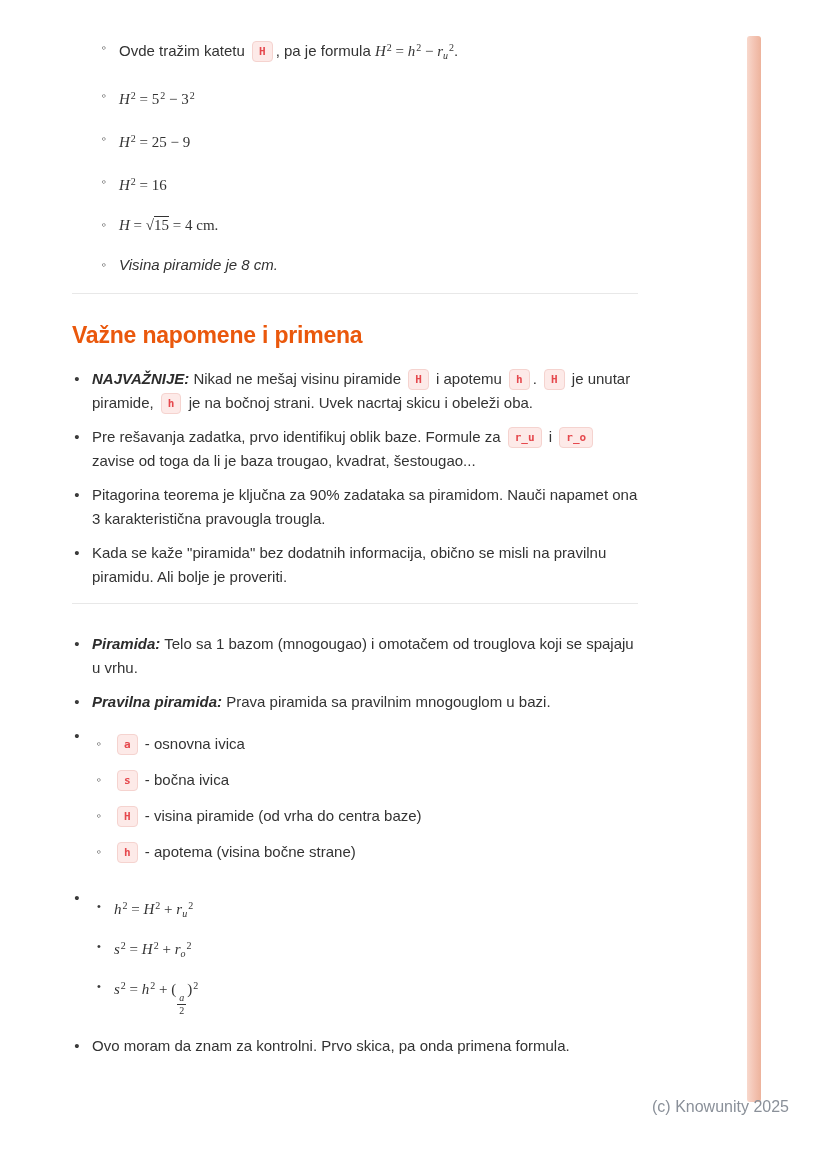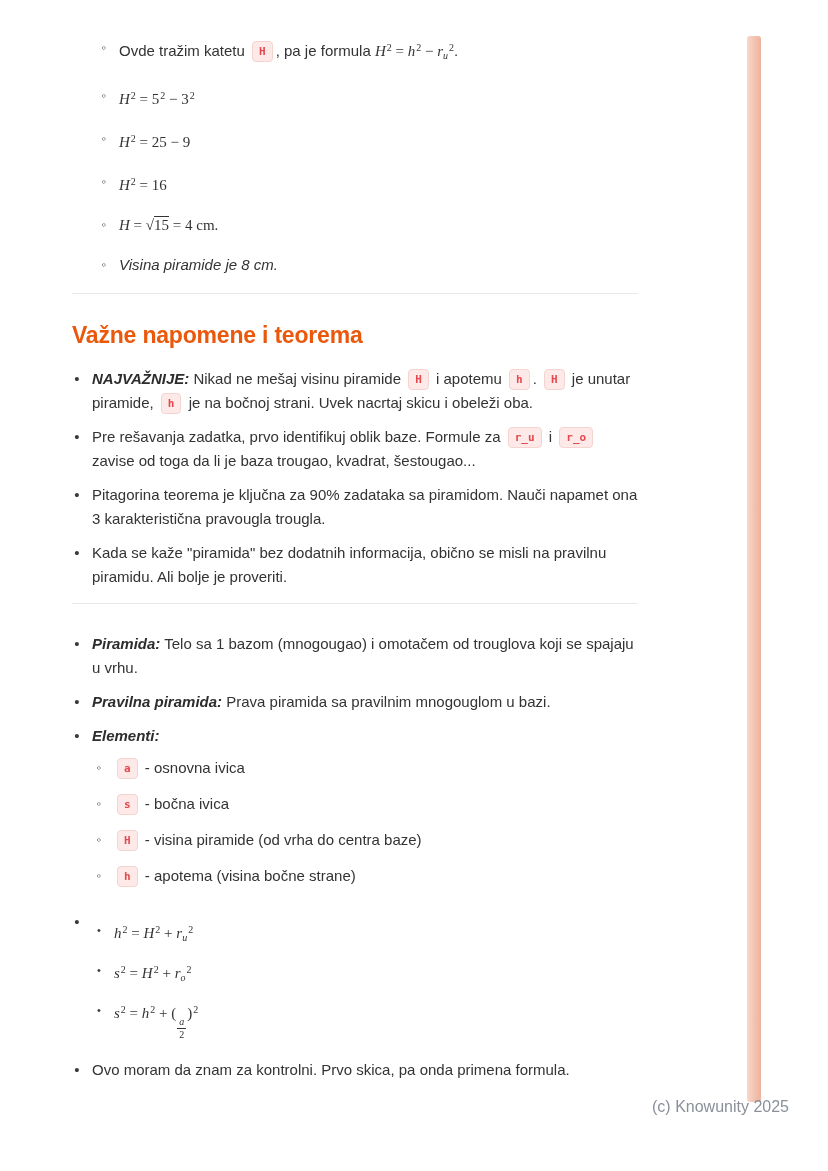--- a/index.html
+++ b/index.html
@@ -98,21 +98,21 @@
         </div>
       </div>
       <div class="li">
         <span class="bullet">◦</span>
         <div class="li-body">
           <div class="li-text"><em>Visina piramide je 8 cm.</em></div>
         </div>
       </div>
     </div>
     <hr class="divider">
-    <h2 class="heading">Važne napomene i teorema</h2>
+    <h2 class="heading">Važne napomene i primena</h2>
     <div class="list b-disc level-1">
       <div class="li">
         <span class="bullet">•</span>
         <div class="li-body">
           <div class="li-text"><strong>NAJVAŽNIJE:</strong> Nikad ne mešaj visinu piramide <span class="code">H</span> i apotemu <span class="code">h</span>. <span class="code">H</span> je unutar piramide, <span class="code">h</span> je na bočnoj strani. Uvek nacrtaj skicu i obeleži oba.</div>
         </div>
       </div>
       <div class="li">
         <span class="bullet">•</span>
         <div class="li-body">
@@ -142,21 +142,20 @@
       </div>
       <div class="li">
         <span class="bullet">•</span>
         <div class="li-body">
           <div class="li-text"><strong>Pravilna piramida:</strong> Prava piramida sa pravilnim mnogouglom u bazi.</div>
         </div>
       </div>
       <div class="li">
         <span class="bullet">•</span>
         <div class="li-body">
-          <div class="li-text"><strong>Elementi:</strong></div>
           <div class="list b-circle level-2">
             <div class="li">
               <span class="bullet">◦</span>
               <div class="li-body">
                 <div class="li-text"><span class="code">a</span> - osnovna ivica</div>
               </div>
             </div>
             <div class="li">
               <span class="bullet">◦</span>
               <div class="li-body">

